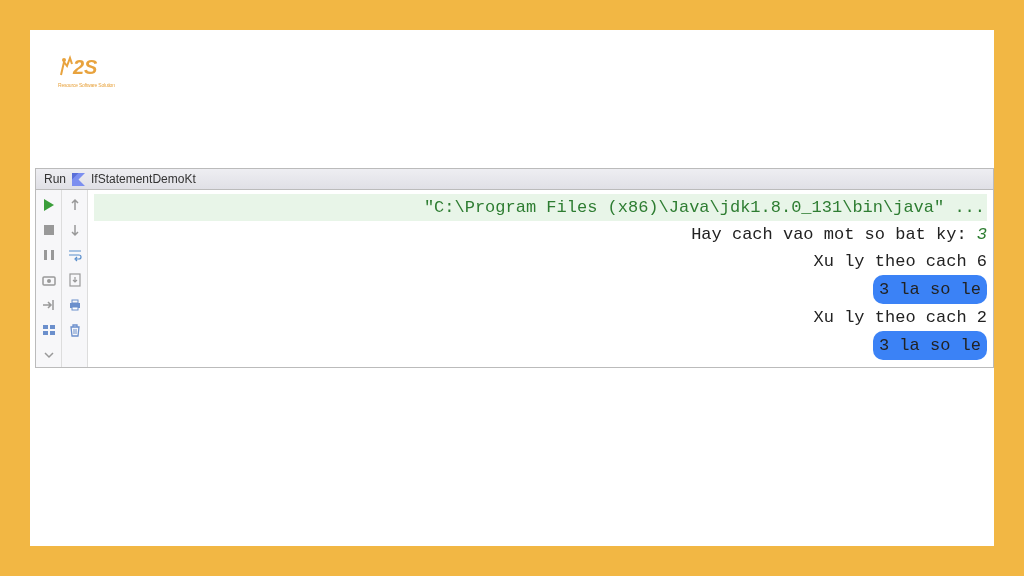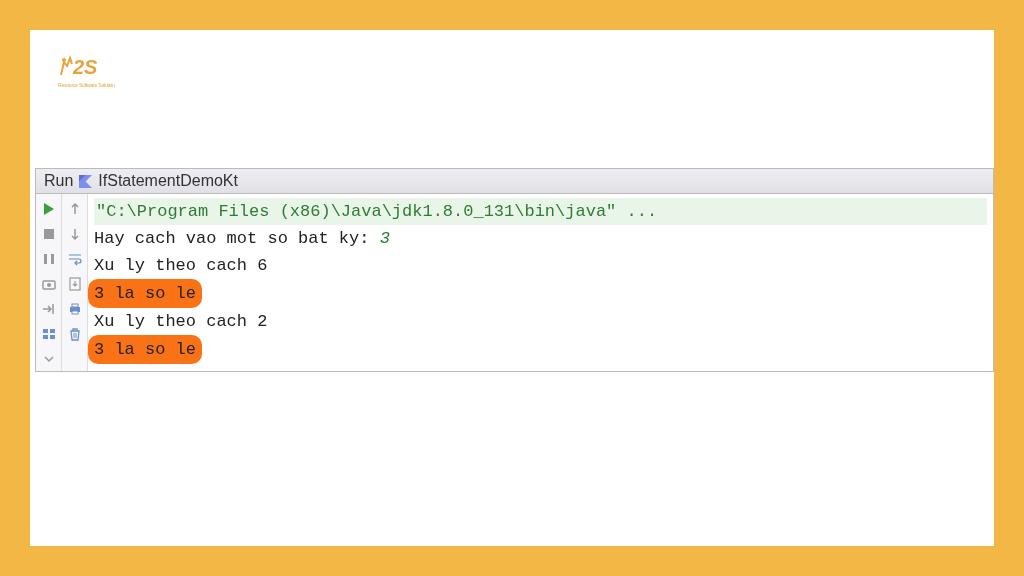--- a/index.html
+++ b/index.html
@@ -12,20 +12,21 @@
       height: 576px;
       background: #f2b744;
       padding: 30px;
       font-family: Arial, sans-serif;
     }
     .white-container {
       width: 100%;
       height: 100%;
       background: white;
       position: relative;
+      text-align: right;
     }
     .logo {
       position: absolute;
       top: 20px;
       left: 28px;
       display: flex;
       flex-direction: column;
       align-items: flex-start;
     }
     .logo-svg {
@@ -45,21 +46,21 @@
       right: 0;
       border: 1px solid #bbb;
     }
     .run-header {
       background: linear-gradient(#eeeef2, #e0e0e6);
       border-bottom: 1px solid #bbb;
       padding: 3px 8px;
       display: flex;
       align-items: center;
       gap: 6px;
-      font-size: 16px;
+      font-size: 12px;
       color: #333;
     }
     .run-header-label {
       color: #333;
     }
     .kotlin-icon {
       width: 13px;
       height: 13px;
     }
     .run-body {
@@ -100,21 +101,21 @@
       background: #e8f5e8;
       color: #2e7d32;
       padding: 0 2px;
       display: block;
     }
     .input-val {
       color: #2e7d32;
       font-style: italic;
     }
     .highlight {
-      background: #f97316;
+      background: #3b82f6;
       border-radius: 10px;
       padding: 1px 6px;
       display: inline-block;
       margin-left: -6px;
     }
   </style>
 </head>
 <body>
 
 <div class="white-container">

